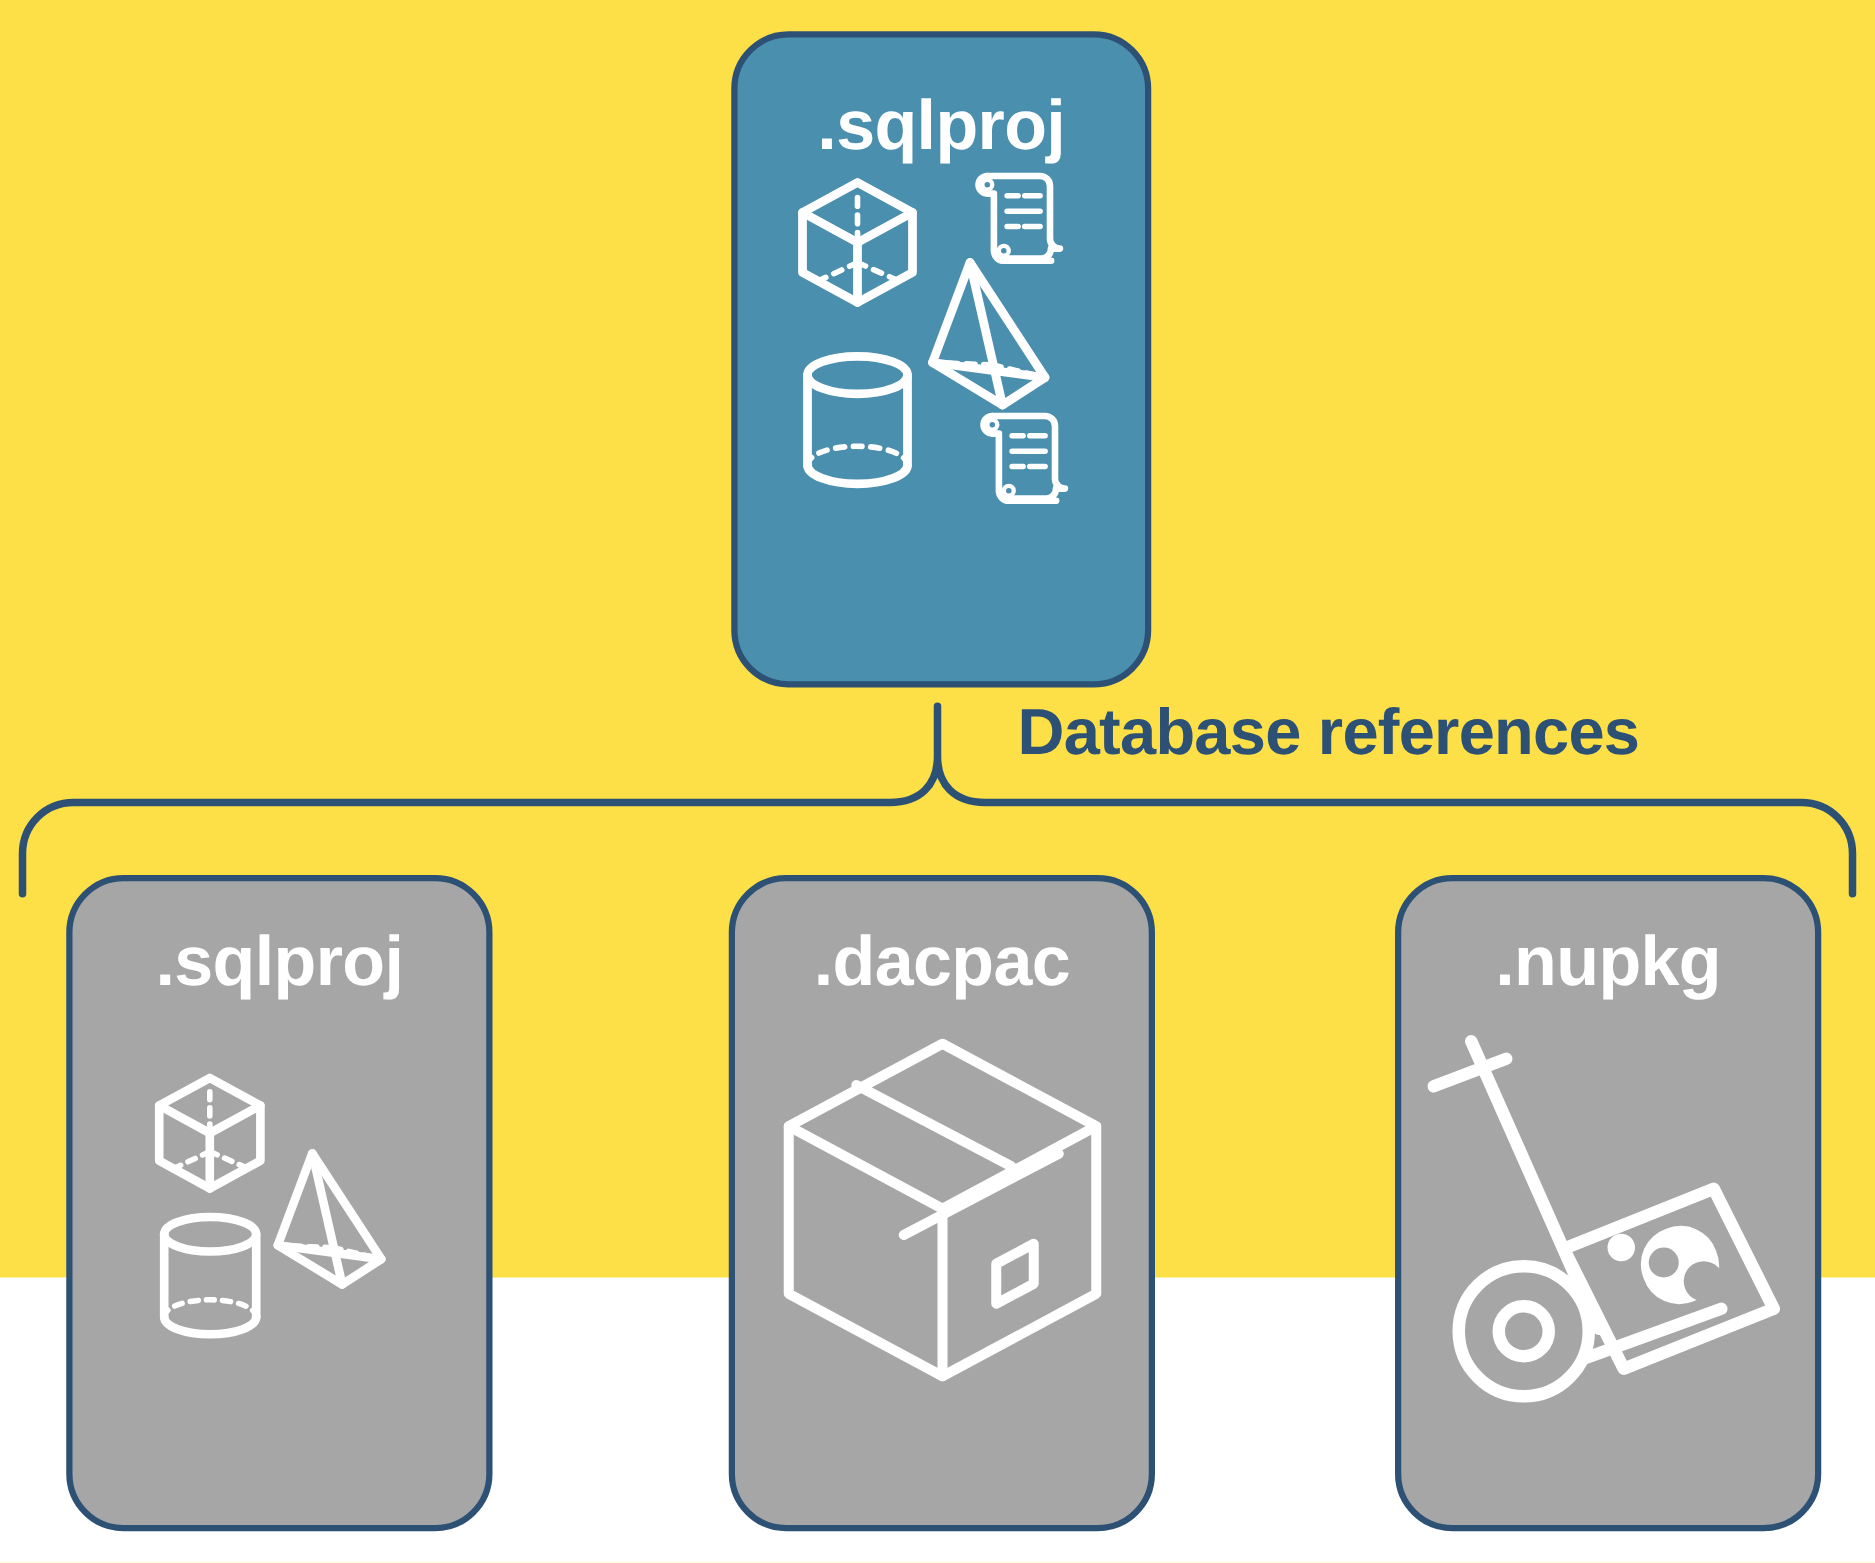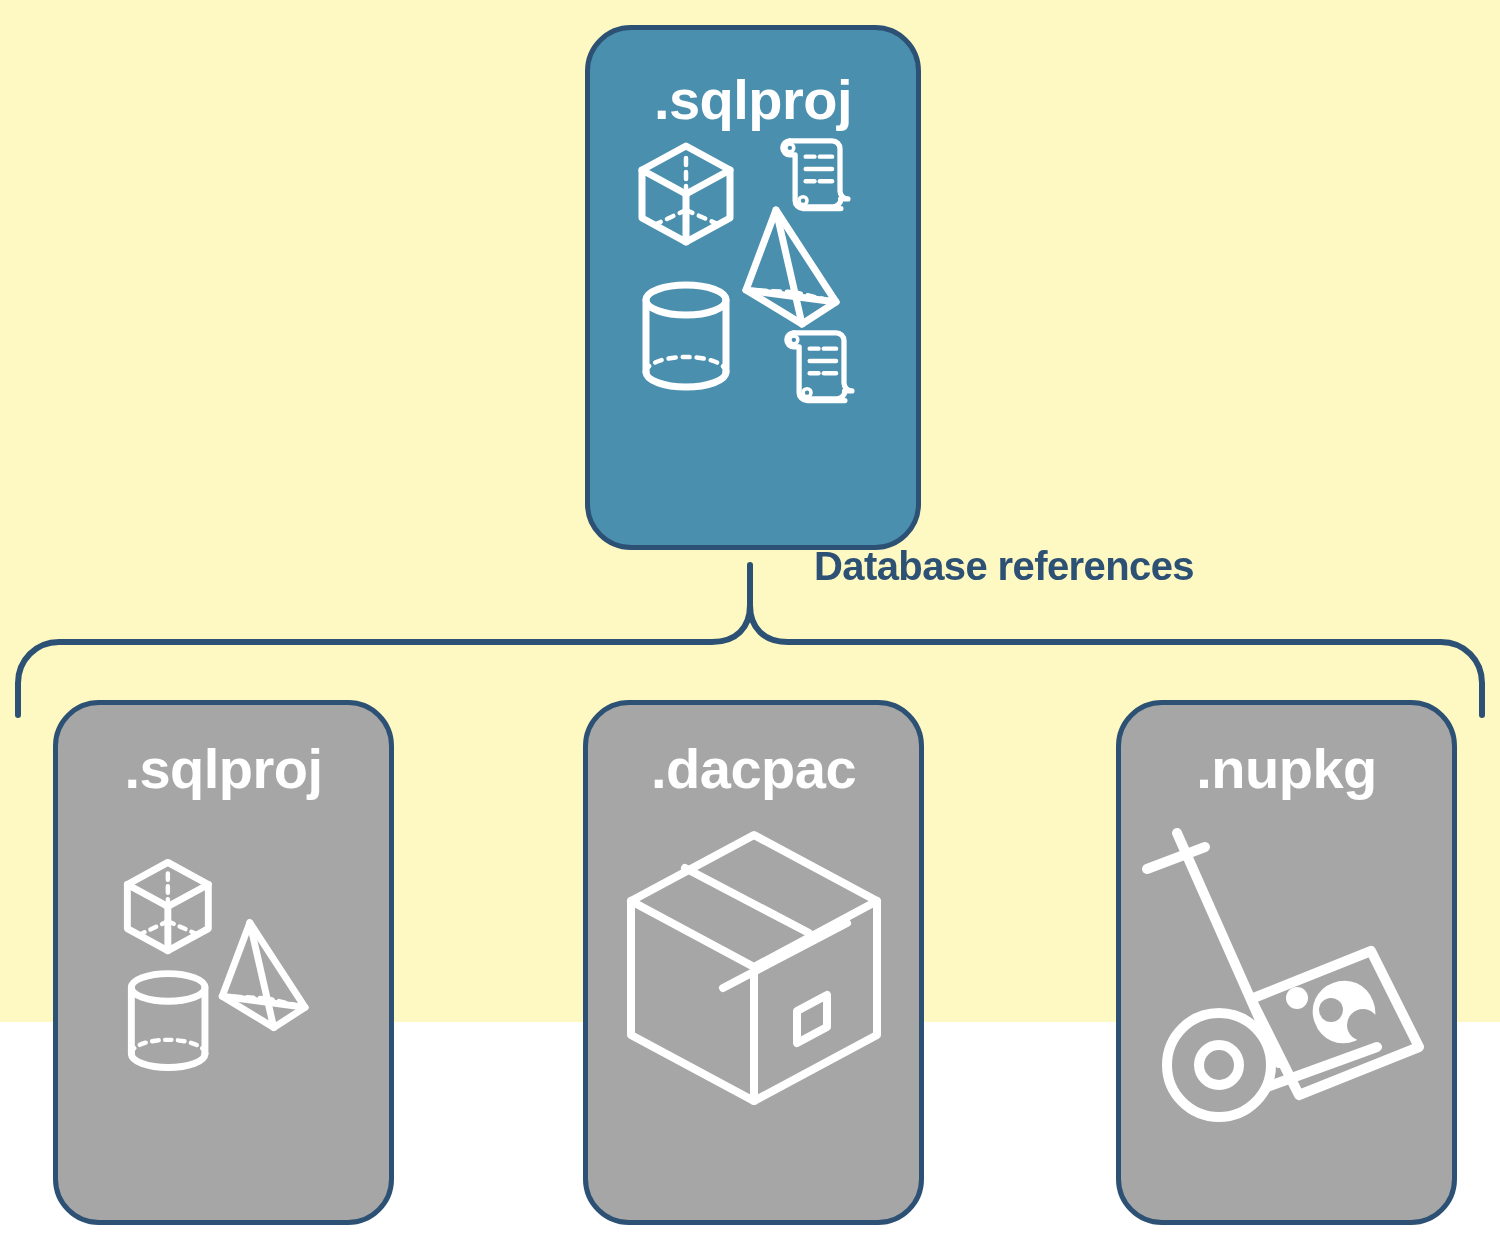--- a/index.html
+++ b/index.html
@@ -10,21 +10,21 @@
   body {
     width: 1500px;
     height: 1250px;
     font-family: "Liberation Sans", sans-serif;
     overflow: hidden;
   }
   #canvas {
     position: relative;
     width: 1500px;
     height: 1022px;
-    background: #fef9c3;
+    background: #fde047;
   }
 
   
   .card {
     position: absolute;
     border: 5px solid #2d5174;
     border-radius: 46px;
     box-sizing: border-box;
     display: flex;
     flex-direction: column;
@@ -77,22 +77,22 @@
     top: 548px;
     width: 1500px;
     height: 180px;
     pointer-events: none;
   }
 
   
   #brace-label {
     position: absolute;
     left: 814px;
-    top: 544px;
-    font-size: 40px;
+    top: 556px;
+    font-size: 52px;
     font-weight: bold;
     color: #2d5174;
     letter-spacing: -0.6px;
     white-space: nowrap;
     user-select: none;
   }
 
   .art-svg { display: block; overflow: visible; }
 </style>
 </head>

